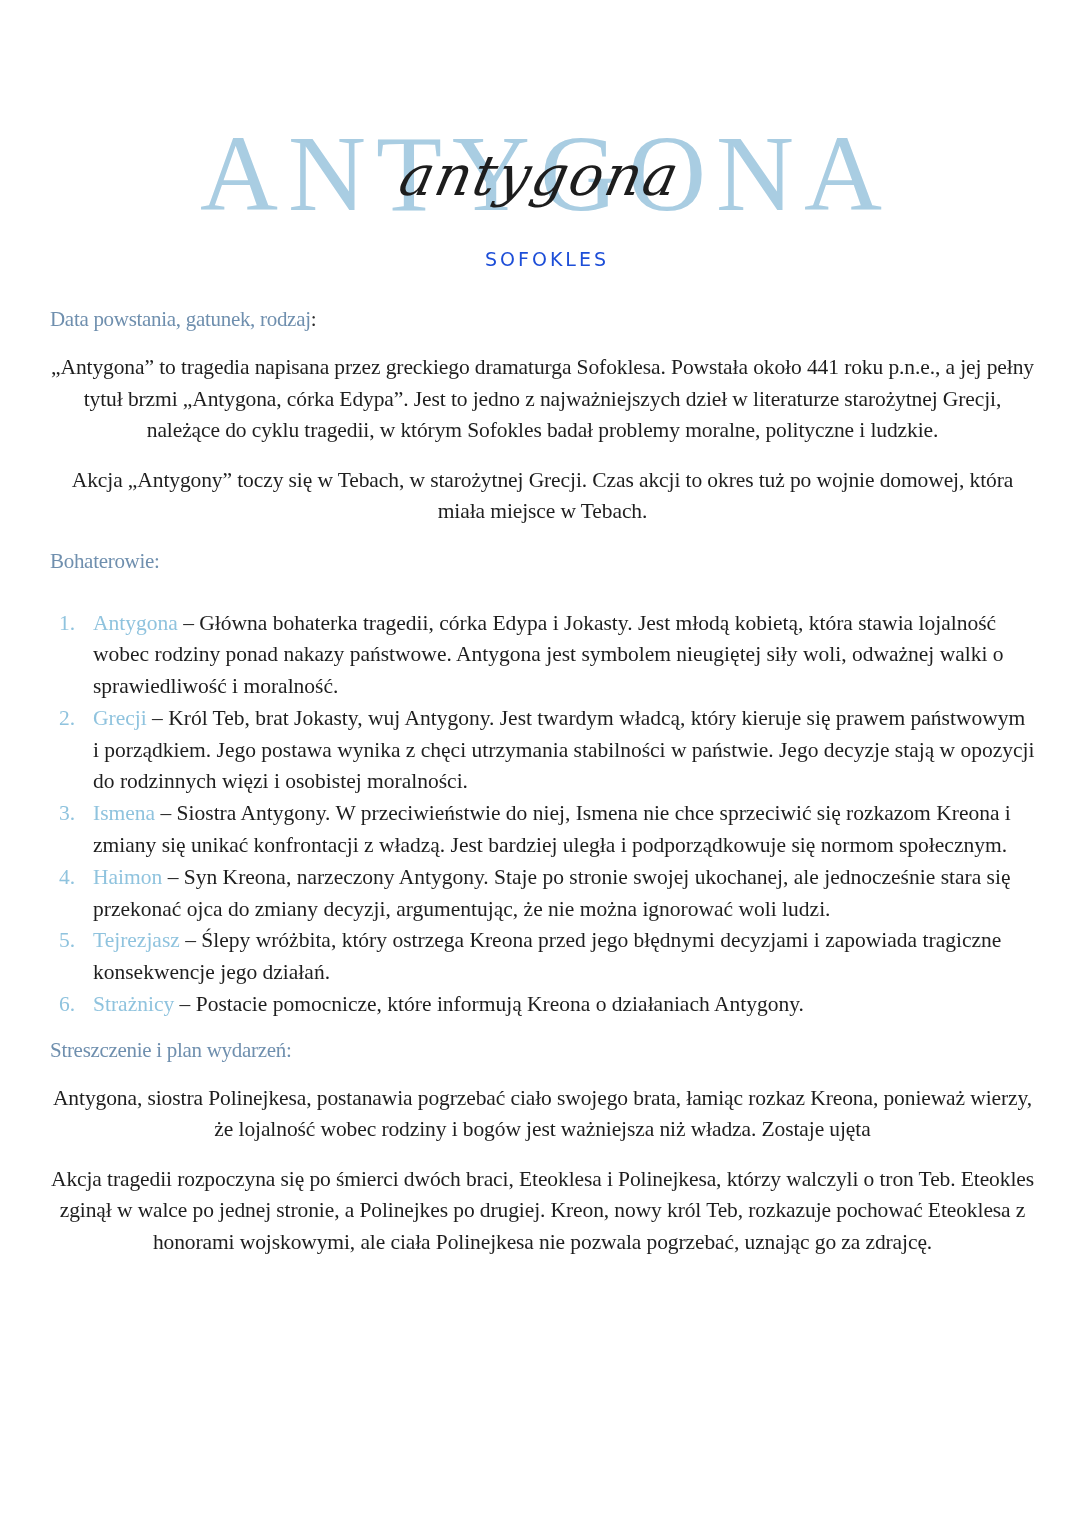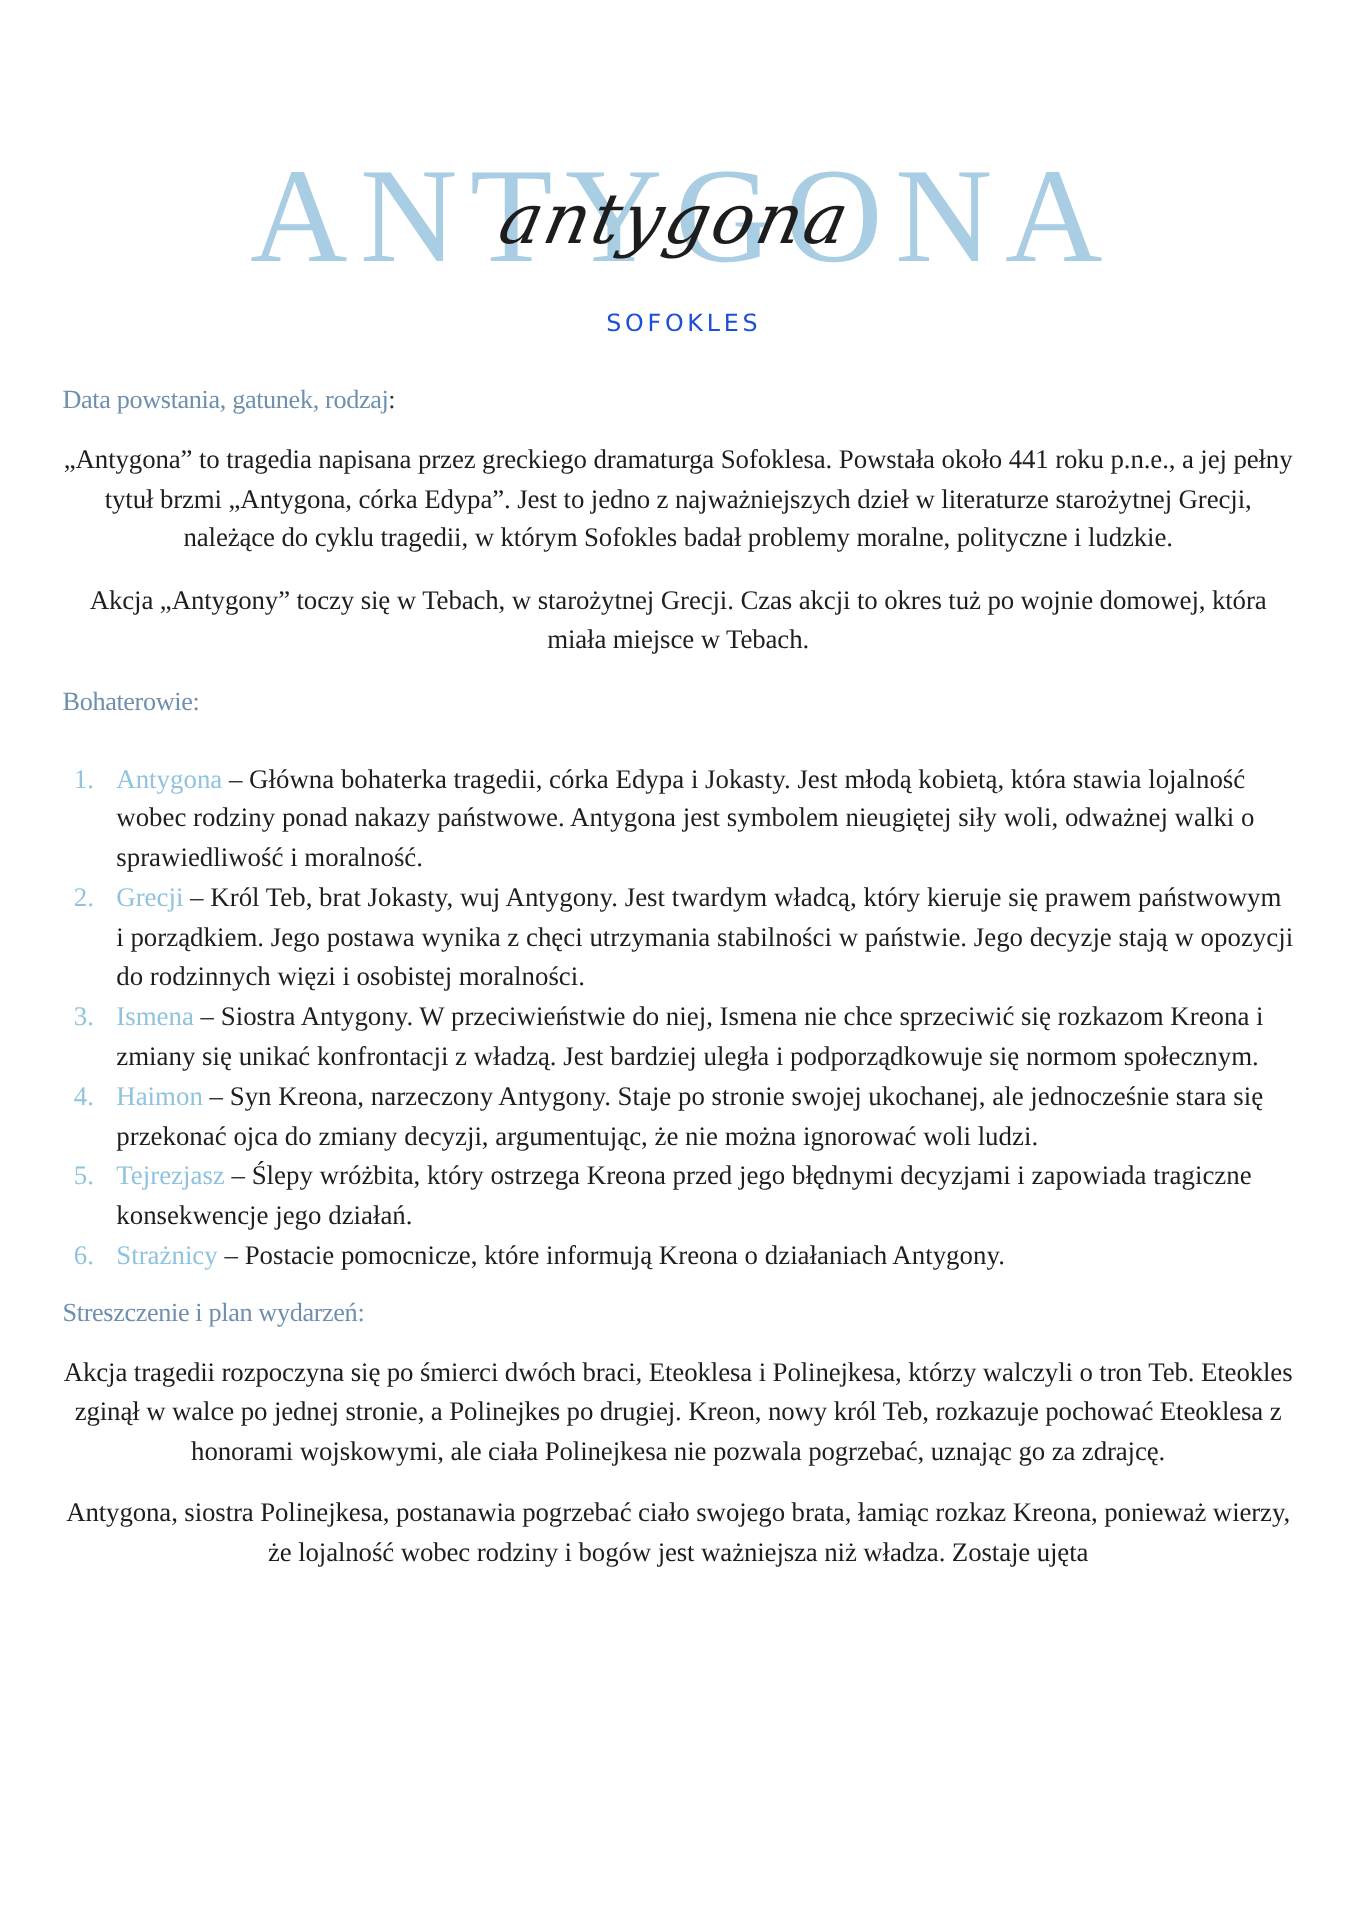--- a/index.html
+++ b/index.html
@@ -78,15 +78,15 @@
   <ol class="characters">
     <li><span class="num">1.</span><span class="name">Antygona</span><span> – Główna bohaterka tragedii, córka Edypa i Jokasty. Jest młodą kobietą, która stawia lojalność wobec rodziny ponad nakazy państwowe. Antygona jest symbolem nieugiętej siły woli, odważnej walki o sprawiedliwość i moralność.</span></li>
     <li><span class="num">2.</span><span class="name">Grecji</span><span> – Król Teb, brat Jokasty, wuj Antygony. Jest twardym władcą, który kieruje się prawem państwowym i porządkiem. Jego postawa wynika z chęci utrzymania stabilności w państwie. Jego decyzje stają w opozycji do rodzinnych więzi i osobistej moralności.</span></li>
     <li><span class="num">3.</span><span class="name">Ismena</span><span> – Siostra Antygony. W przeciwieństwie do niej, Ismena nie chce sprzeciwić się rozkazom Kreona i zmiany się unikać konfrontacji z władzą. Jest bardziej uległa i podporządkowuje się normom społecznym.</span></li>
     <li><span class="num">4.</span><span class="name">Haimon</span><span> – Syn Kreona, narzeczony Antygony. Staje po stronie swojej ukochanej, ale jednocześnie stara się przekonać ojca do zmiany decyzji, argumentując, że nie można ignorować woli ludzi.</span></li>
     <li><span class="num">5.</span><span class="name">Tejrezjasz</span><span> – Ślepy wróżbita, który ostrzega Kreona przed jego błędnymi decyzjami i zapowiada tragiczne konsekwencje jego działań.</span></li>
     <li><span class="num">6.</span><span class="name">Strażnicy</span><span> – Postacie pomocnicze, które informują Kreona o działaniach Antygony.</span></li>
   </ol>
 
   <h2 class="section-heading"><span>Streszczenie i plan wydarzeń</span><span>:</span></h2>
+  <p class="para">Antygona, siostra Polinejkesa, postanawia pogrzebać ciało swojego brata, łamiąc rozkaz Kreona, ponieważ wierzy, że lojalność wobec rodziny i bogów jest ważniejsza niż władza. Zostaje ujęta</p>
   <p class="para">Akcja tragedii rozpoczyna się po śmierci dwóch braci, Eteoklesa i Polinejkesa, którzy walczyli o tron Teb. Eteokles zginął w walce po jednej stronie, a Polinejkes po drugiej. Kreon, nowy król Teb, rozkazuje pochować Eteoklesa z honorami wojskowymi, ale ciała Polinejkesa nie pozwala pogrzebać, uznając go za zdrajcę.</p>
-  <p class="para">Antygona, siostra Polinejkesa, postanawia pogrzebać ciało swojego brata, łamiąc rozkaz Kreona, ponieważ wierzy, że lojalność wobec rodziny i bogów jest ważniejsza niż władza. Zostaje ujęta</p>
 </div>
 
 </body></html>

